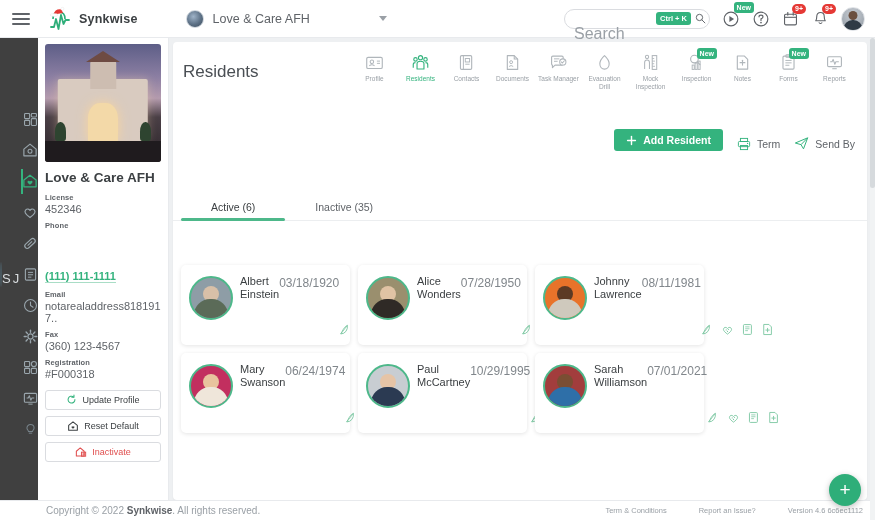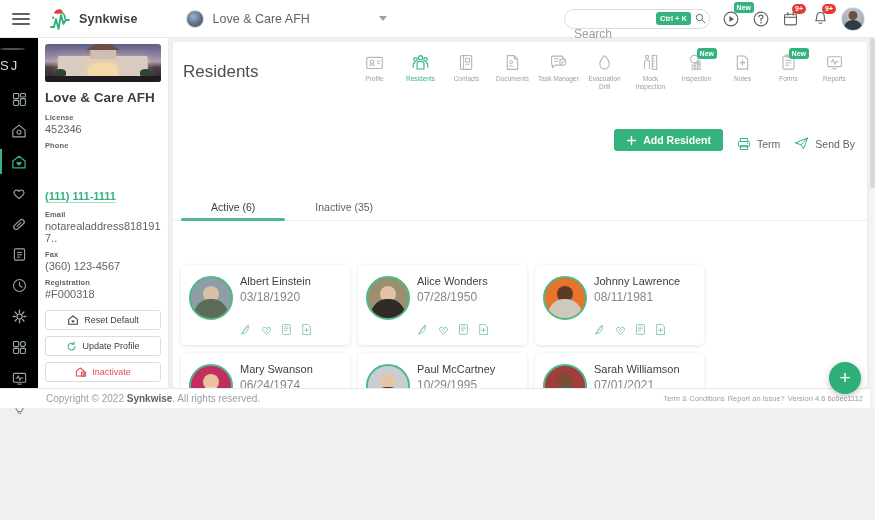--- a/index.html
+++ b/index.html
@@ -2,21 +2,21 @@
 <html><head>
 <meta charset="utf-8">
 <style>
   * { box-sizing: border-box; margin: 0; padding: 0; }
   html, body {
     width: 875px; height: 520px;
     font-family: "Liberation Sans", sans-serif;
     background: #eef0f2;
     overflow: hidden;
   }
-  .app { position: relative; width: 875px; height: 408px; display: flex; flex-direction: column; border-radius: 30px; }
+  .app { position: relative; width: 875px; height: 520px; display: flex; flex-direction: column; border-radius: 30px; }
 
   
   .topbar {
     height: 38px; background: #ffffff; flex: 0 0 38px;
     display: flex; align-items: center; padding: 0 10px 0 12px;
     border-bottom: 1px solid #e8eaed; position: relative; z-index: 30;
   }
   .hamburger { width: 18px; display: flex; flex-direction: column; gap: 3px; cursor: pointer; margin-right: 18px; }
   .hamburger i { display: block; height: 2px; background: #5f6368; border-radius: 1px; }
   .brand { display: flex; align-items: center; gap: 5px; margin-right: 48px; }
@@ -32,21 +32,21 @@
   .fac-name { font-size: 12.5px; color: #5f6368; }
   .caret { width: 0; height: 0; border-left: 4px solid transparent; border-right: 4px solid transparent;
            border-top: 5px solid #9aa0a6; margin-left: 60px; }
 
   .top-right { margin-left: auto; display: flex; align-items: center; gap: 11px; }
   .search-box {
     width: 146px; height: 20px; border: 1px solid #dadce0; border-radius: 11px;
     display: flex; align-items: center; padding: 0 3px 0 9px; background: #fff;
   }
   .search-box input {
-    border: none; outline: none; font-size: 12px; color: #5f6368; width: 78px;
+    border: none; outline: none; font-size: 16px; color: #5f6368; width: 78px;
     font-family: "Liberation Sans", sans-serif; background: transparent; margin-top: 30px;
   }
   .search-box input::placeholder { color: #9aa0a6; }
   .kbd-badge {
     background: #34b37e; color: #fff; font-size: 7.5px; font-weight: bold;
     border-radius: 3px; padding: 2px 4px; margin-left: auto; white-space: nowrap;
   }
   .search-mag { margin-left: 4px; display: flex; }
 
   .icon-btn { position: relative; width: 19px; height: 19px; display: flex; align-items: center; justify-content: center; cursor: pointer; }
@@ -67,22 +67,22 @@
   .ua-head { position: absolute; left: 50%; top: 18%; transform: translateX(-50%);
              width: 9px; height: 9px; border-radius: 50%; background: #6b4f3f; }
   .ua-body { position: absolute; left: 50%; bottom: -2px; transform: translateX(-50%);
              width: 19px; height: 12px; border-radius: 9px 9px 0 0; background: #2f3a45; }
 
   
   .body-row { flex: 1; display: flex; min-height: 0; }
 
   
   .rail {
-    width: 38px; background: #000000; flex: 0 0 38px;
-    display: flex; flex-direction: column; padding-top: 10px;
+    width: 38px; background: #404040; flex: 0 0 38px;
+    display: flex; flex-direction: row; align-items: center; padding-top: 10px;
     position: relative;
   }
   .rail-avatar {
     width: 25px; height: 25px; border-radius: 50%; overflow: hidden; position: relative;
     background: radial-gradient(circle at 50% 30%, #b9c0c7 0%, #99a2aa 50%, #7d868f 100%);
     border: 1px solid #4a585f;
   }
   .ra-head { position: absolute; left: 50%; top: 16%; transform: translateX(-50%);
              width: 9px; height: 9px; border-radius: 50%; background: #6d5140; }
   .ra-body { position: absolute; left: 50%; bottom: -2px; transform: translateX(-50%);
@@ -174,34 +174,34 @@
     box-shadow: 0 1px 4px rgba(0,0,0,.11); display: flex; padding: 9px 8px; cursor: pointer;
   }
   .rcard-avatar {
     width: 44px; height: 44px; border-radius: 50%; border: 2px solid #4db88a;
     flex: 0 0 44px; overflow: hidden; position: relative; margin-top: 2px;
   }
   .av-head { position: absolute; left: 50%; top: 20%; transform: translateX(-50%);
              width: 16px; height: 16px; border-radius: 50%; }
   .av-body { position: absolute; left: 50%; bottom: -3px; transform: translateX(-50%);
              width: 34px; height: 22px; border-radius: 16px 16px 0 0; }
-  .rcard-right { flex: 1; padding-left: 7px; display: flex; flex-direction: column; }
+  .rcard-right { flex: 1; padding-left: 7px; display: flex; flex-direction: row; }
   .rname { font-size: 11px; color: #3c4043; line-height: 1.15; margin-top: 1px; }
   .rdob { font-size: 12px; color: #80868b; margin-top: 2px; }
   .ricons { margin-top: auto; display: flex; gap: 7px; align-items: center; }
   .ricon { cursor: pointer; display: flex; }
 
   
   .footer {
     height: 20px; flex: 0 0 20px; background: #fff; border-top: 1px solid #e8eaed;
     display: flex; align-items: center; padding: 0 12px 0 46px; position: relative; z-index: 5;
   }
   .copyright { font-size: 10px; color: #9aa0a6; }
   .copyright b { color: #5f6368; }
-  .footer-links { margin-left: auto; display: flex; gap: 3px; }
+  .footer-links { margin-left: auto; display: flex; gap: 32px; }
   .footer-links span { font-size: 7.5px; color: #9aa0a6; cursor: pointer; }
 
   .fab {
     position: absolute; right: 14px; bottom: 14px; width: 32px; height: 32px; border-radius: 50%;
     background: #2eae79; color: #fff; display: flex; align-items: center; justify-content: center;
     font-size: 19px; font-weight: 300; cursor: pointer; box-shadow: 0 2px 6px rgba(0,0,0,.25); z-index: 20;
   }
   .scroll-track { position: absolute; right: 0; top: 38px; bottom: 0; width: 5px; background: #f1f3f4; z-index: 10; }
   .scroll-thumb { position: absolute; right: 0; top: 38px; width: 5px; height: 150px; background: #d6dadd; border-radius: 3px; z-index: 11; }
 </style>
@@ -413,32 +413,32 @@
         <div class="field-label">Fax</div>
         <div class="field-value">(360) 123-4567</div>
       </div>
       <div class="field">
         <div class="field-label">Registration</div>
         <div class="field-value">#F000318</div>
       </div>
 
       <div class="panel-btns">
         <div class="panel-btn">
+          <svg width="11" height="11" viewBox="0 0 16 16">
+              <path d="M13 8 A5 5 0 1 1 11 4.2" fill="none" stroke="#34b37e" stroke-width="1.5" stroke-linecap="round"></path>
+              <path d="M11.6 1.5 L11.6 4.6 L8.5 4.6" fill="none" stroke="#34b37e" stroke-width="1.5" stroke-linecap="round" stroke-linejoin="round"></path>
+            </svg>
+          <span>Update Profile</span>
+        </div>
+        <div class="panel-btn">
           <svg width="12" height="12" viewBox="0 0 16 16">
               <path d="M2.2 7.2 L8 2.4 L13.8 7.2 L13.8 13.6 L2.2 13.6 Z" fill="none" stroke="#3c4043" stroke-width="1.4" stroke-linejoin="round"></path>
               <path d="M8 11.6 C5.9 10.2 5.6 9 6.5 8.5 C7.1 8.1 7.7 8.6 8 9.05 C8.3 8.6 8.9 8.1 9.5 8.5 C10.4 9 10.1 10.2 8 11.6 Z" fill="#3c4043"></path>
             </svg>
           <span>Reset Default</span>
-        </div>
-        <div class="panel-btn">
-          <svg width="11" height="11" viewBox="0 0 16 16">
-              <path d="M13 8 A5 5 0 1 1 11 4.2" fill="none" stroke="#34b37e" stroke-width="1.5" stroke-linecap="round"></path>
-              <path d="M11.6 1.5 L11.6 4.6 L8.5 4.6" fill="none" stroke="#34b37e" stroke-width="1.5" stroke-linecap="round" stroke-linejoin="round"></path>
-            </svg>
-          <span>Update Profile</span>
         </div>
         <div class="panel-btn danger">
           <svg width="12" height="12" viewBox="0 0 16 16">
               <path d="M1.8 7 L7 2.6 L12.2 7 L12.2 13.4 L1.8 13.4 Z" fill="none" stroke="#e04f4f" stroke-width="1.4" stroke-linejoin="round"></path>
               <rect x="8.6" y="8.2" width="5.6" height="5.4" fill="none" stroke="#e04f4f" stroke-width="1.3"></rect>
               <line x1="9.8" y1="9.6" x2="13" y2="9.6" stroke="#e04f4f" stroke-width="1"></line>
               <line x1="9.8" y1="11.6" x2="13" y2="11.6" stroke="#e04f4f" stroke-width="1"></line>
             </svg>
           <span>Inactivate</span>
         </div>

